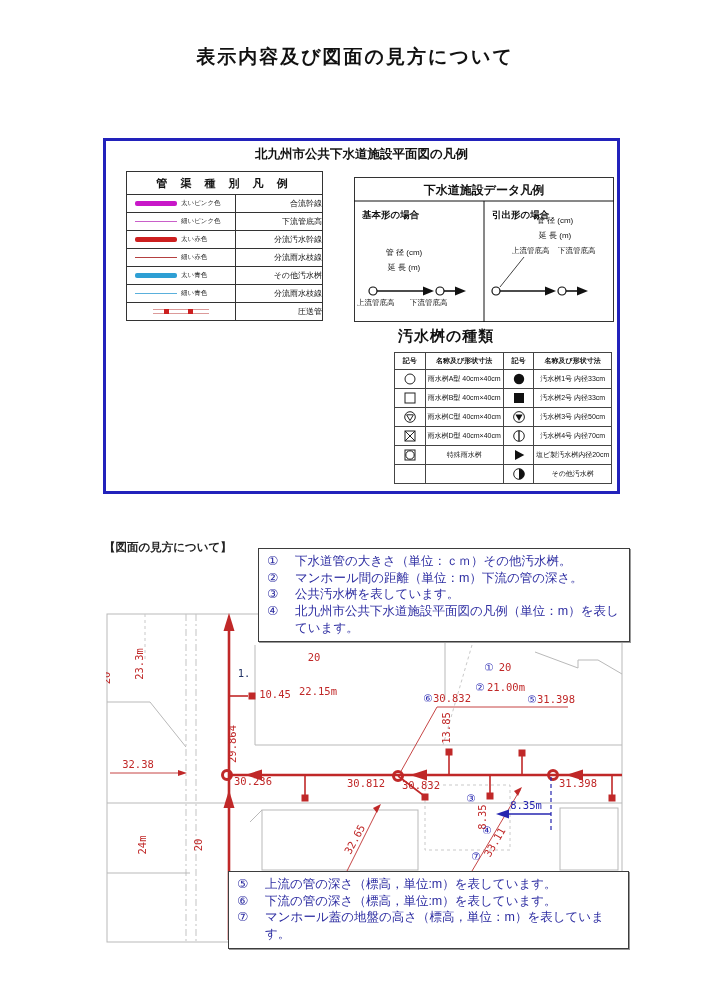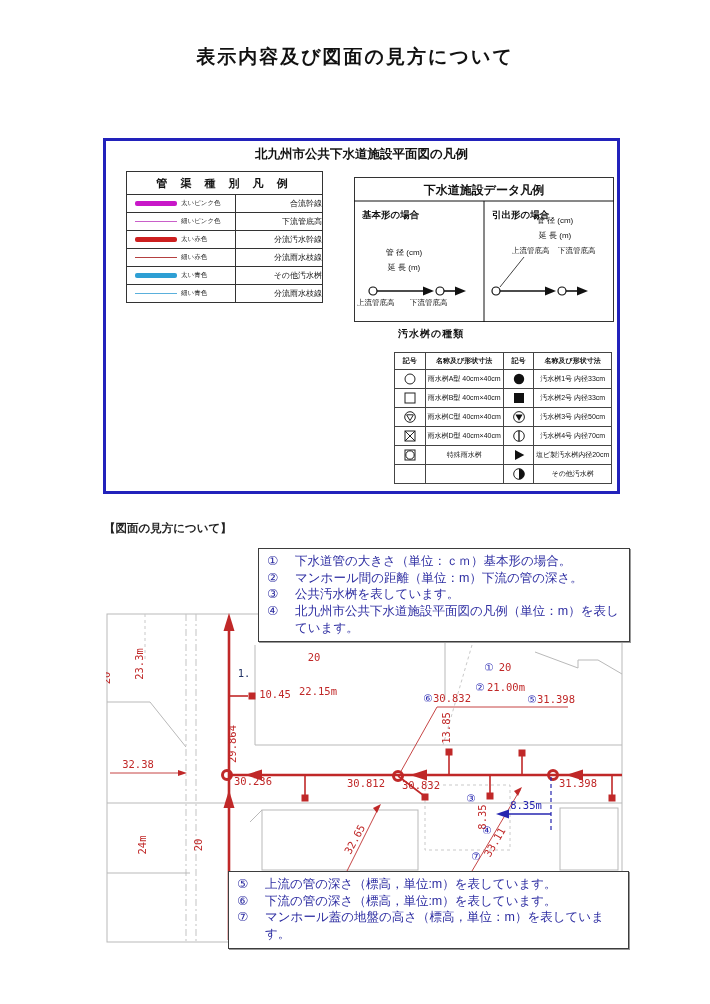--- a/index.html
+++ b/index.html
@@ -28,21 +28,21 @@
   #dl-svg .bx{fill:none;stroke:#333;stroke-width:1;}
   #dl-svg text{font-family:"Liberation Sans","DejaVu Sans",sans-serif;fill:#111;}
   #dl-svg .t-title{font-size:12px;font-weight:bold;text-anchor:middle;}
   #dl-svg .t-sub{font-size:9.5px;font-weight:bold;}
   #dl-svg .t-sm{font-size:8px;text-anchor:middle;}
   #dl-svg .t-xs{font-size:7.5px;}
   #dl-svg line{stroke:#111;}
   #dl-svg circle{fill:#fff;stroke:#111;stroke-width:1.2;}
   #dl-svg polygon{fill:#111;}
   
-  #basin-title{left:292px;top:186px;font-size:10px;font-weight:bold;letter-spacing:1px;}
+  #basin-title{left:292px;top:186px;font-size:15px;font-weight:bold;letter-spacing:1px;}
   #basin-table{left:288px;top:211px;width:218px;border-collapse:collapse;}
   #basin-table td,#basin-table th{border:1px solid #444;padding:0;text-align:center;font-size:7px;}
   #basin-table th{height:16px;font-size:7px;}
   #basin-table td{height:18px;}
   #basin-table .sym{width:30px;}
   #basin-table .nm{width:78px;}
   
   .note-box{background:#fff;border:1.5px solid #3d3d3d;box-shadow:1px 1px 0 #999;padding:4px 8px 5px 8px;box-sizing:border-box;z-index:5;}
   .note-row{display:grid;grid-template-columns:28px 1fr;font-size:12.5px;line-height:1.33;}
   .note-num,.note-text{color:#2e2ea2;}
@@ -127,20 +127,33 @@
           </tr>
       <tr>
         <td class="sample-cell">
               <span class="sample-wrap">
                 <span class="ls thin" style="background: rgb(90, 176, 220);"></span>
                 <span class="lbl">細い青色</span>
               </span>
             </td>
         <td>分流雨水枝線</td>
           </tr>
+      <tr>
+        <td class="sample-cell">
+              <span class="sample-wrap" style="justify-content:center;padding-left:0;">
+                <span class="ls" style="width: 60px; height: 9px;"><svg width="60" height="9" viewBox="0 0 60 9">
+                    <line x1="2" y1="2.5" x2="58" y2="2.5" stroke="#dc9a99" stroke-width="1"></line>
+                    <line x1="2" y1="6.5" x2="58" y2="6.5" stroke="#dc9a99" stroke-width="1"></line>
+                    <rect x="13" y="2" width="5" height="5" fill="#cc1f1f"></rect>
+                    <rect x="37" y="2" width="5" height="5" fill="#cc1f1f"></rect>
+                  </svg></span>
+              </span>
+            </td>
+        <td>圧送管</td>
+          </tr>
     </tbody>
       </table>
 
     <svg class="abs" id="dl-svg" width="260" height="145" viewBox="0 0 260 145">
       <rect class="bx" x="0.5" y="0.5" width="259" height="144"></rect>
       <text class="t-title" x="130" y="17">下水道施設データ凡例</text>
       <line x1="0" y1="24" x2="260" y2="24" stroke-width="1"></line>
       <line x1="130" y1="24" x2="130" y2="145" stroke-width="1"></line>
       <text class="t-sub" x="8" y="41">基本形の場合</text>
       <text class="t-sub" x="138" y="41">引出形の場合</text>
@@ -240,21 +253,21 @@
         <td><span><svg width="14" height="14" viewBox="0 0 14 14">
                   <circle cx="7" cy="7" r="5.3" fill="#fff" stroke="#222"></circle>
                   <path d="M7,1.7 A5.3,5.3 0 0 1 7,12.3 Z" fill="#111"></path>
                 </svg></span></td>
         <td>その他汚水桝</td>
           </tr>
     </tbody>
       </table>
   </div>
 
-  <div class="abs sec-head" style="top:521px;">【図面の見方について】</div>
+  <div class="abs sec-head" style="top:540px;">【図面の見方について】</div>
 
   <svg class="abs" id="map-svg" width="517" height="332" viewBox="106 611 517 332">
 
     <g>
       <rect x="107" y="614" width="515" height="328" fill="none" class="g-line"></rect>
       <line x1="186" y1="614" x2="186" y2="942" class="g-dash"></line>
       <line x1="196" y1="614" x2="196" y2="942" class="g-dash"></line>
       <line x1="145" y1="614" x2="145" y2="662" class="g-dot"></line>
       <polyline points="107,702 150,702 186,747" class="g-line"></polyline>
       <line x1="255" y1="745" x2="622" y2="745" class="g-line"></line>
@@ -344,21 +357,21 @@
         <text x="476" y="860" fill="#2626b0">⑦</text>
         <text x="358" y="841" fill="#c02828" transform="rotate(-62 358 841)">32.65</text>
         <text x="146" y="845" fill="#c02828" transform="rotate(-90 146 845)">24m</text>
         <text x="202" y="845" fill="#c02828" transform="rotate(-90 202 845)">20</text>
       </g>
   </svg>
 
   <div class="abs note-box" id="note-top">
     <div class="note-row">
       <span class="note-num">①</span>
-        <span class="note-text">下水道管の大きさ（単位：ｃｍ）基本形の場合。</span>
+        <span class="note-text">下水道管の大きさ（単位：ｃｍ）その他汚水桝。</span>
       </div>
     <div class="note-row">
       <span class="note-num">②</span>
         <span class="note-text">マンホール間の距離（単位：m）下流の管の深さ。</span>
       </div>
     <div class="note-row">
       <span class="note-num">③</span>
         <span class="note-text">公共汚水桝を表しています。</span>
       </div>
     <div class="note-row">

